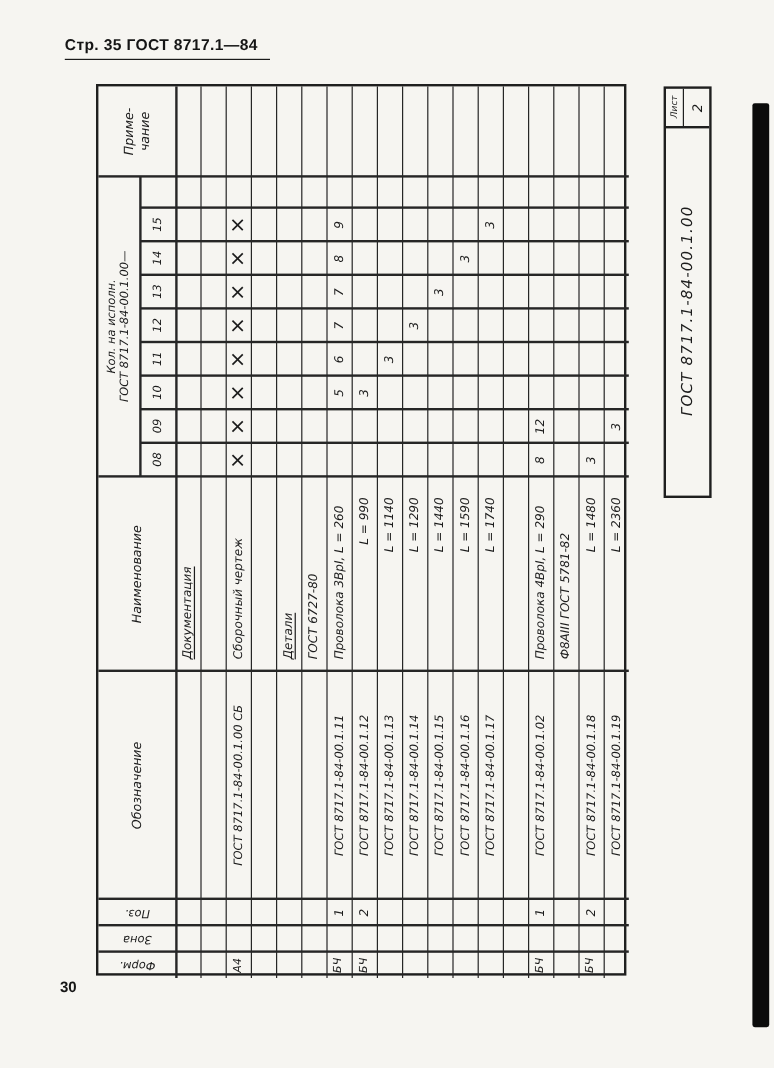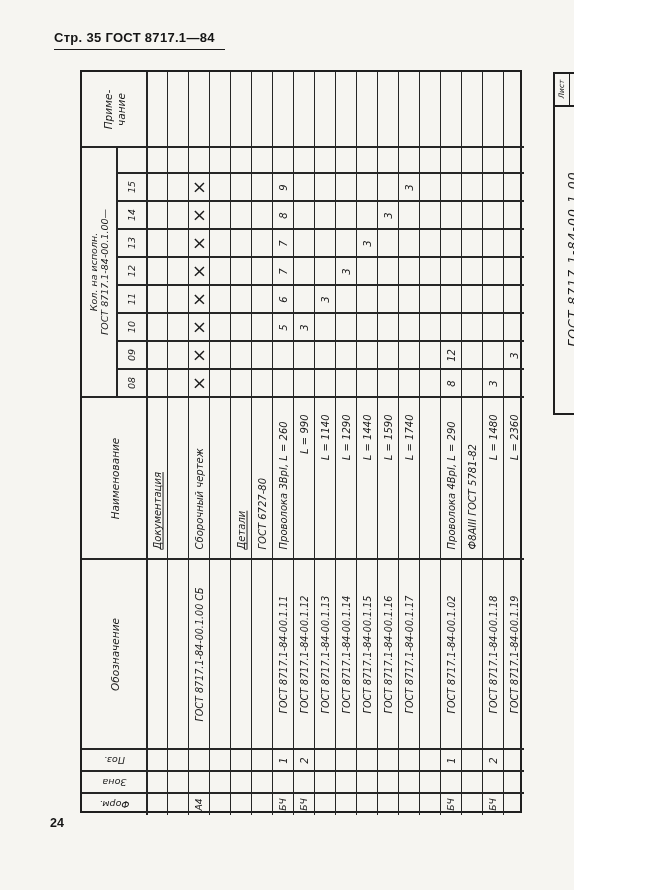--- a/index.html
+++ b/index.html
@@ -1,16 +1,16 @@
 <!DOCTYPE html>
 <html><head>
 <meta charset="utf-8">
 <style>
   html,body{margin:0;padding:0;}
-  .page{position:relative;width:574px;height:890px;background:#f6f5f1;overflow:hidden;
+  .page{position:relative;width:645px;height:890px;background:#f6f5f1;overflow:hidden;
         font-family:"DejaVu Sans",sans-serif;color:#1c1c1c;}
   .draft{font-family:"DejaVu Sans",sans-serif;font-style:italic;color:#1c1c1c;}
   .page-header{position:absolute;left:54px;top:30px;font-family:"Liberation Sans",sans-serif;
         font-size:13px;font-weight:700;letter-spacing:.3px;color:#151515;
         border-bottom:1.6px solid #1a1a1a;padding:0 10px 4px 0;}
   .page-number{position:absolute;left:50px;top:816px;font-family:"Liberation Sans",sans-serif;
         font-size:12.5px;font-weight:700;color:#151515;}
   #spec-table{position:absolute;left:80px;top:70px;width:442px;height:743px;
         border:2px solid #1f1f1f;box-sizing:border-box;background:transparent;}
   .gl{position:absolute;background:#262626;}
@@ -34,21 +34,21 @@
 </head>
 <body>
 
 <div class="page">
 
   <div class="page-header">
     <span>Стр. 35</span>
     <span>ГОСТ 8717.1—84</span>
   </div>
 
-  <div class="page-number">24</div>
+  <div class="page-number">30</div>
 
   <div id="spec-table">
 
     <div class="rc col2 draft lbl" style="left:-5px;top:5px;width:75px;height:65px;transform:rotate(-90deg);">
       <span>Приме-</span>
       <span>чание</span>
     </div>
     <div class="rc col2 draft small" style="left:-105.5px;top:183px;width:246px;height:34px;transform:rotate(-90deg);">
       <span>Кол. на исполн.</span>
       <span>ГОСТ 8717.1-84-00.1.00—</span>

